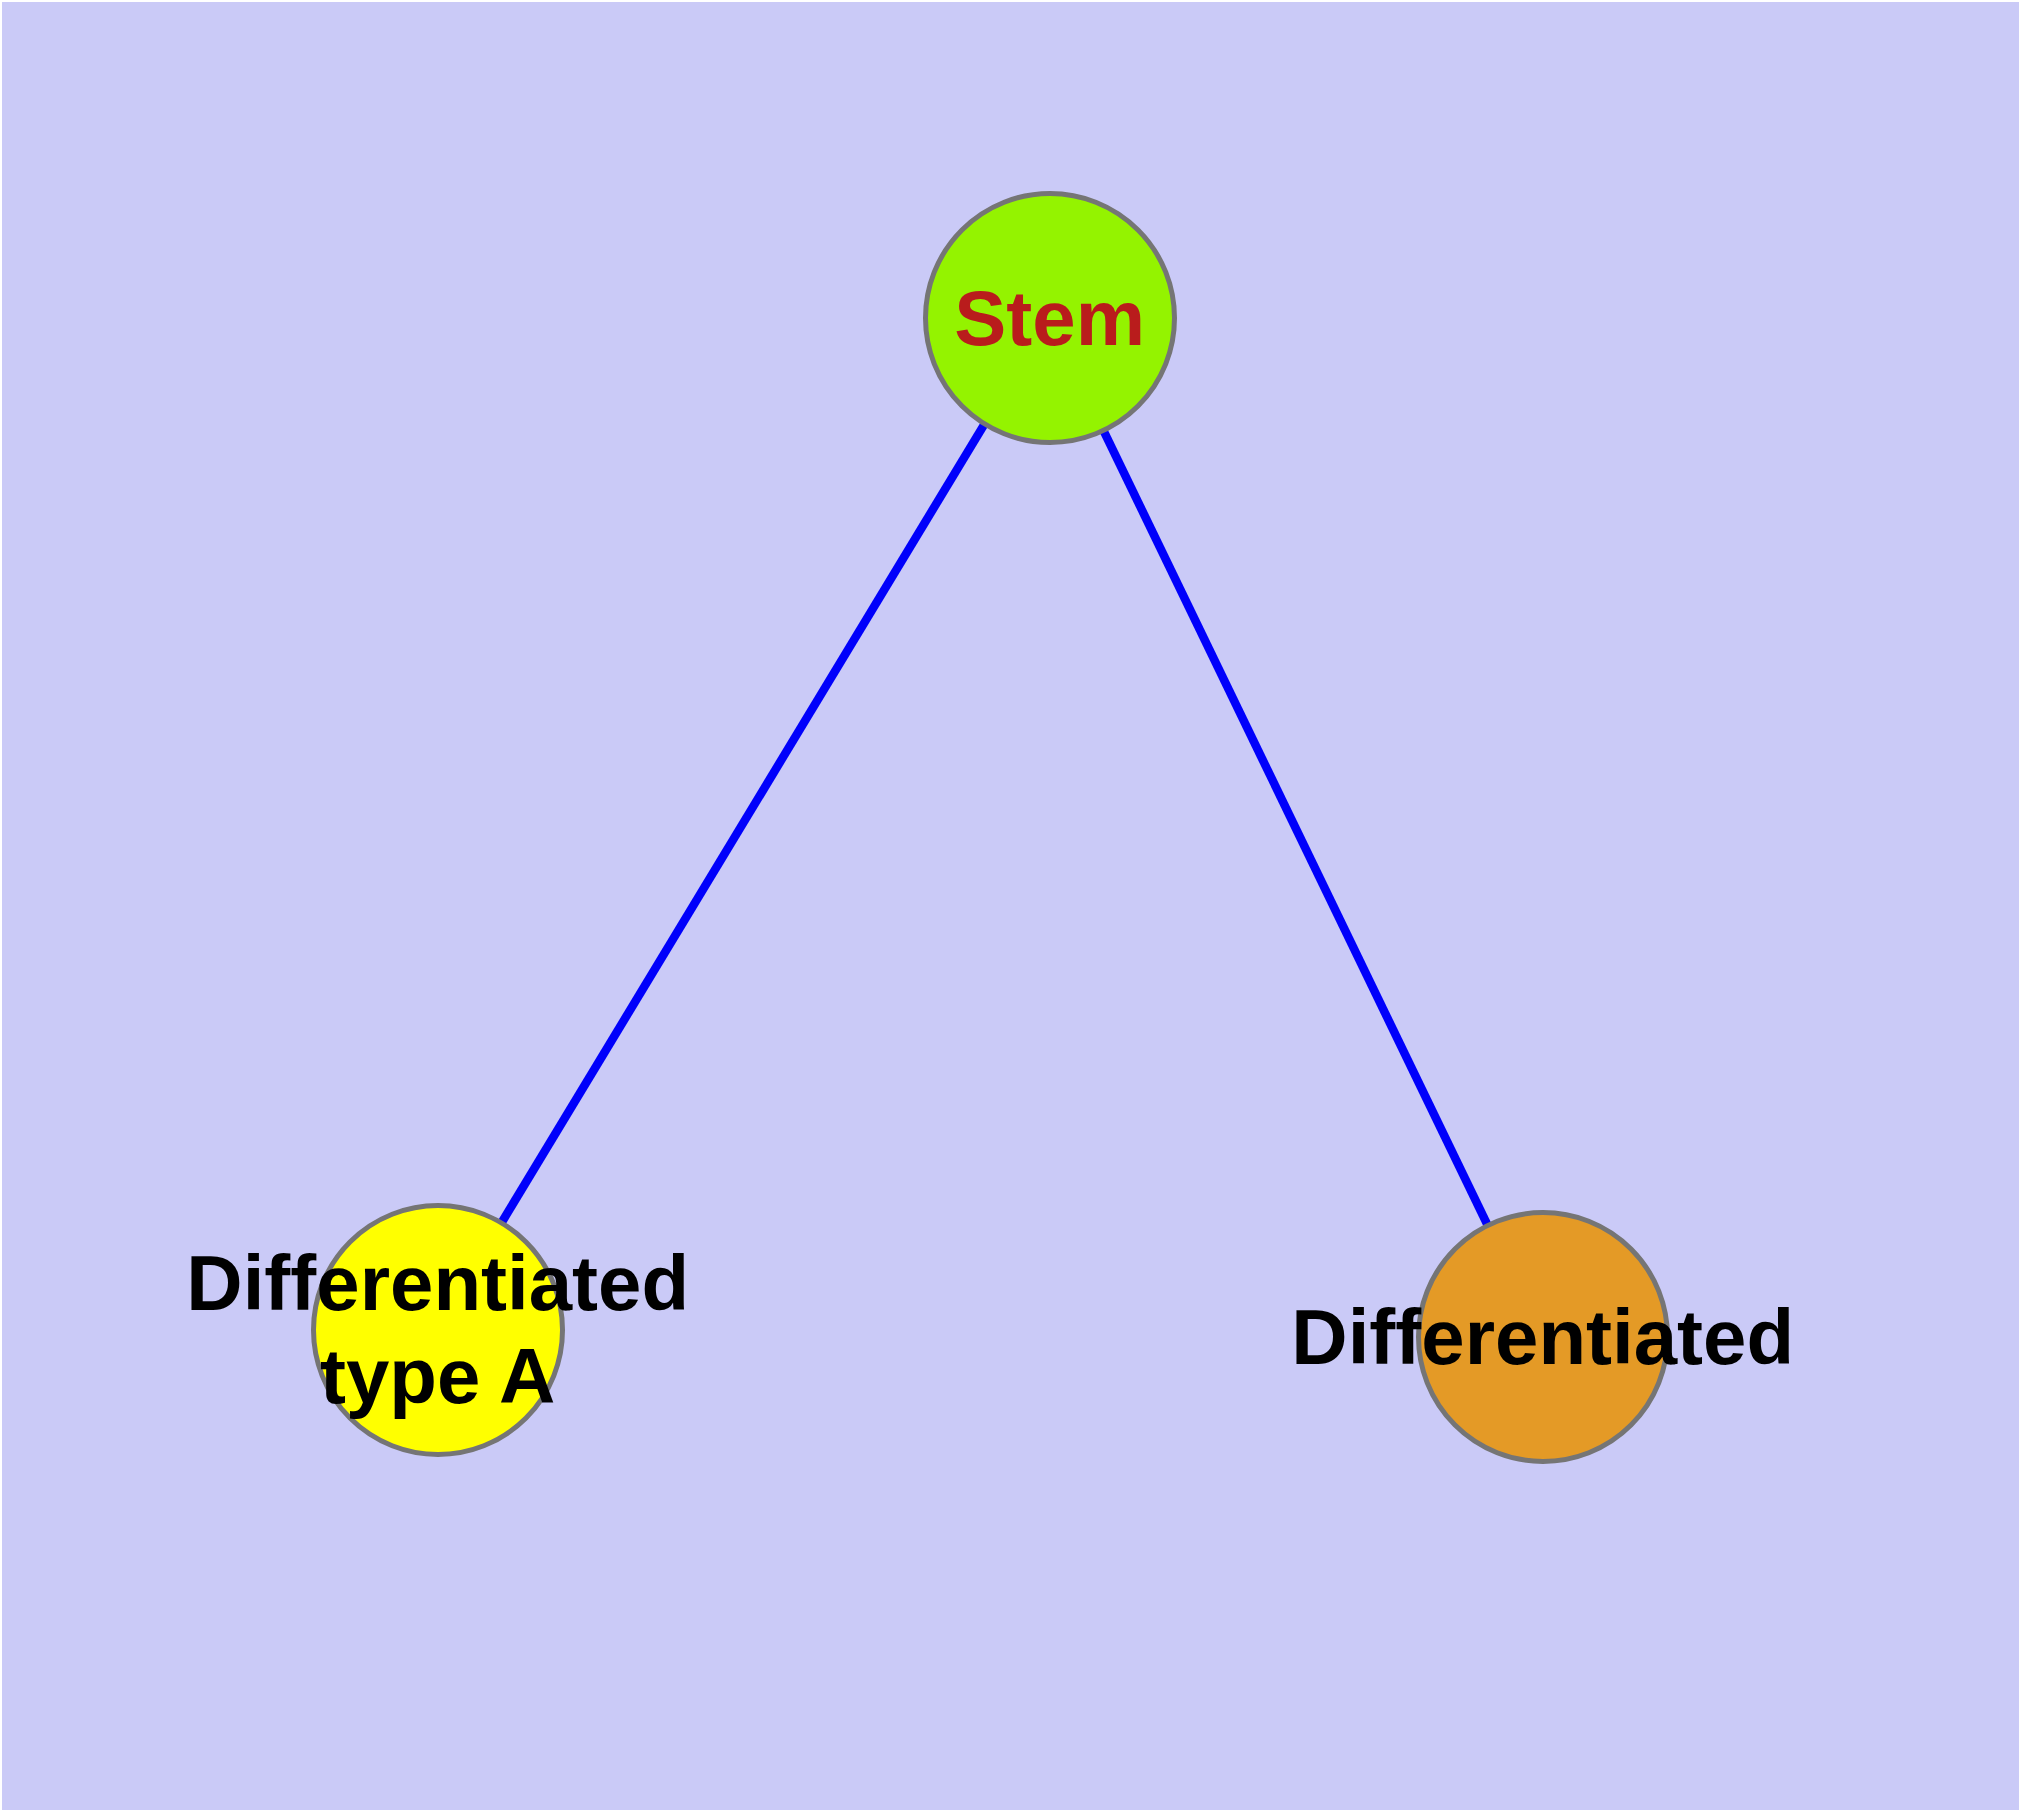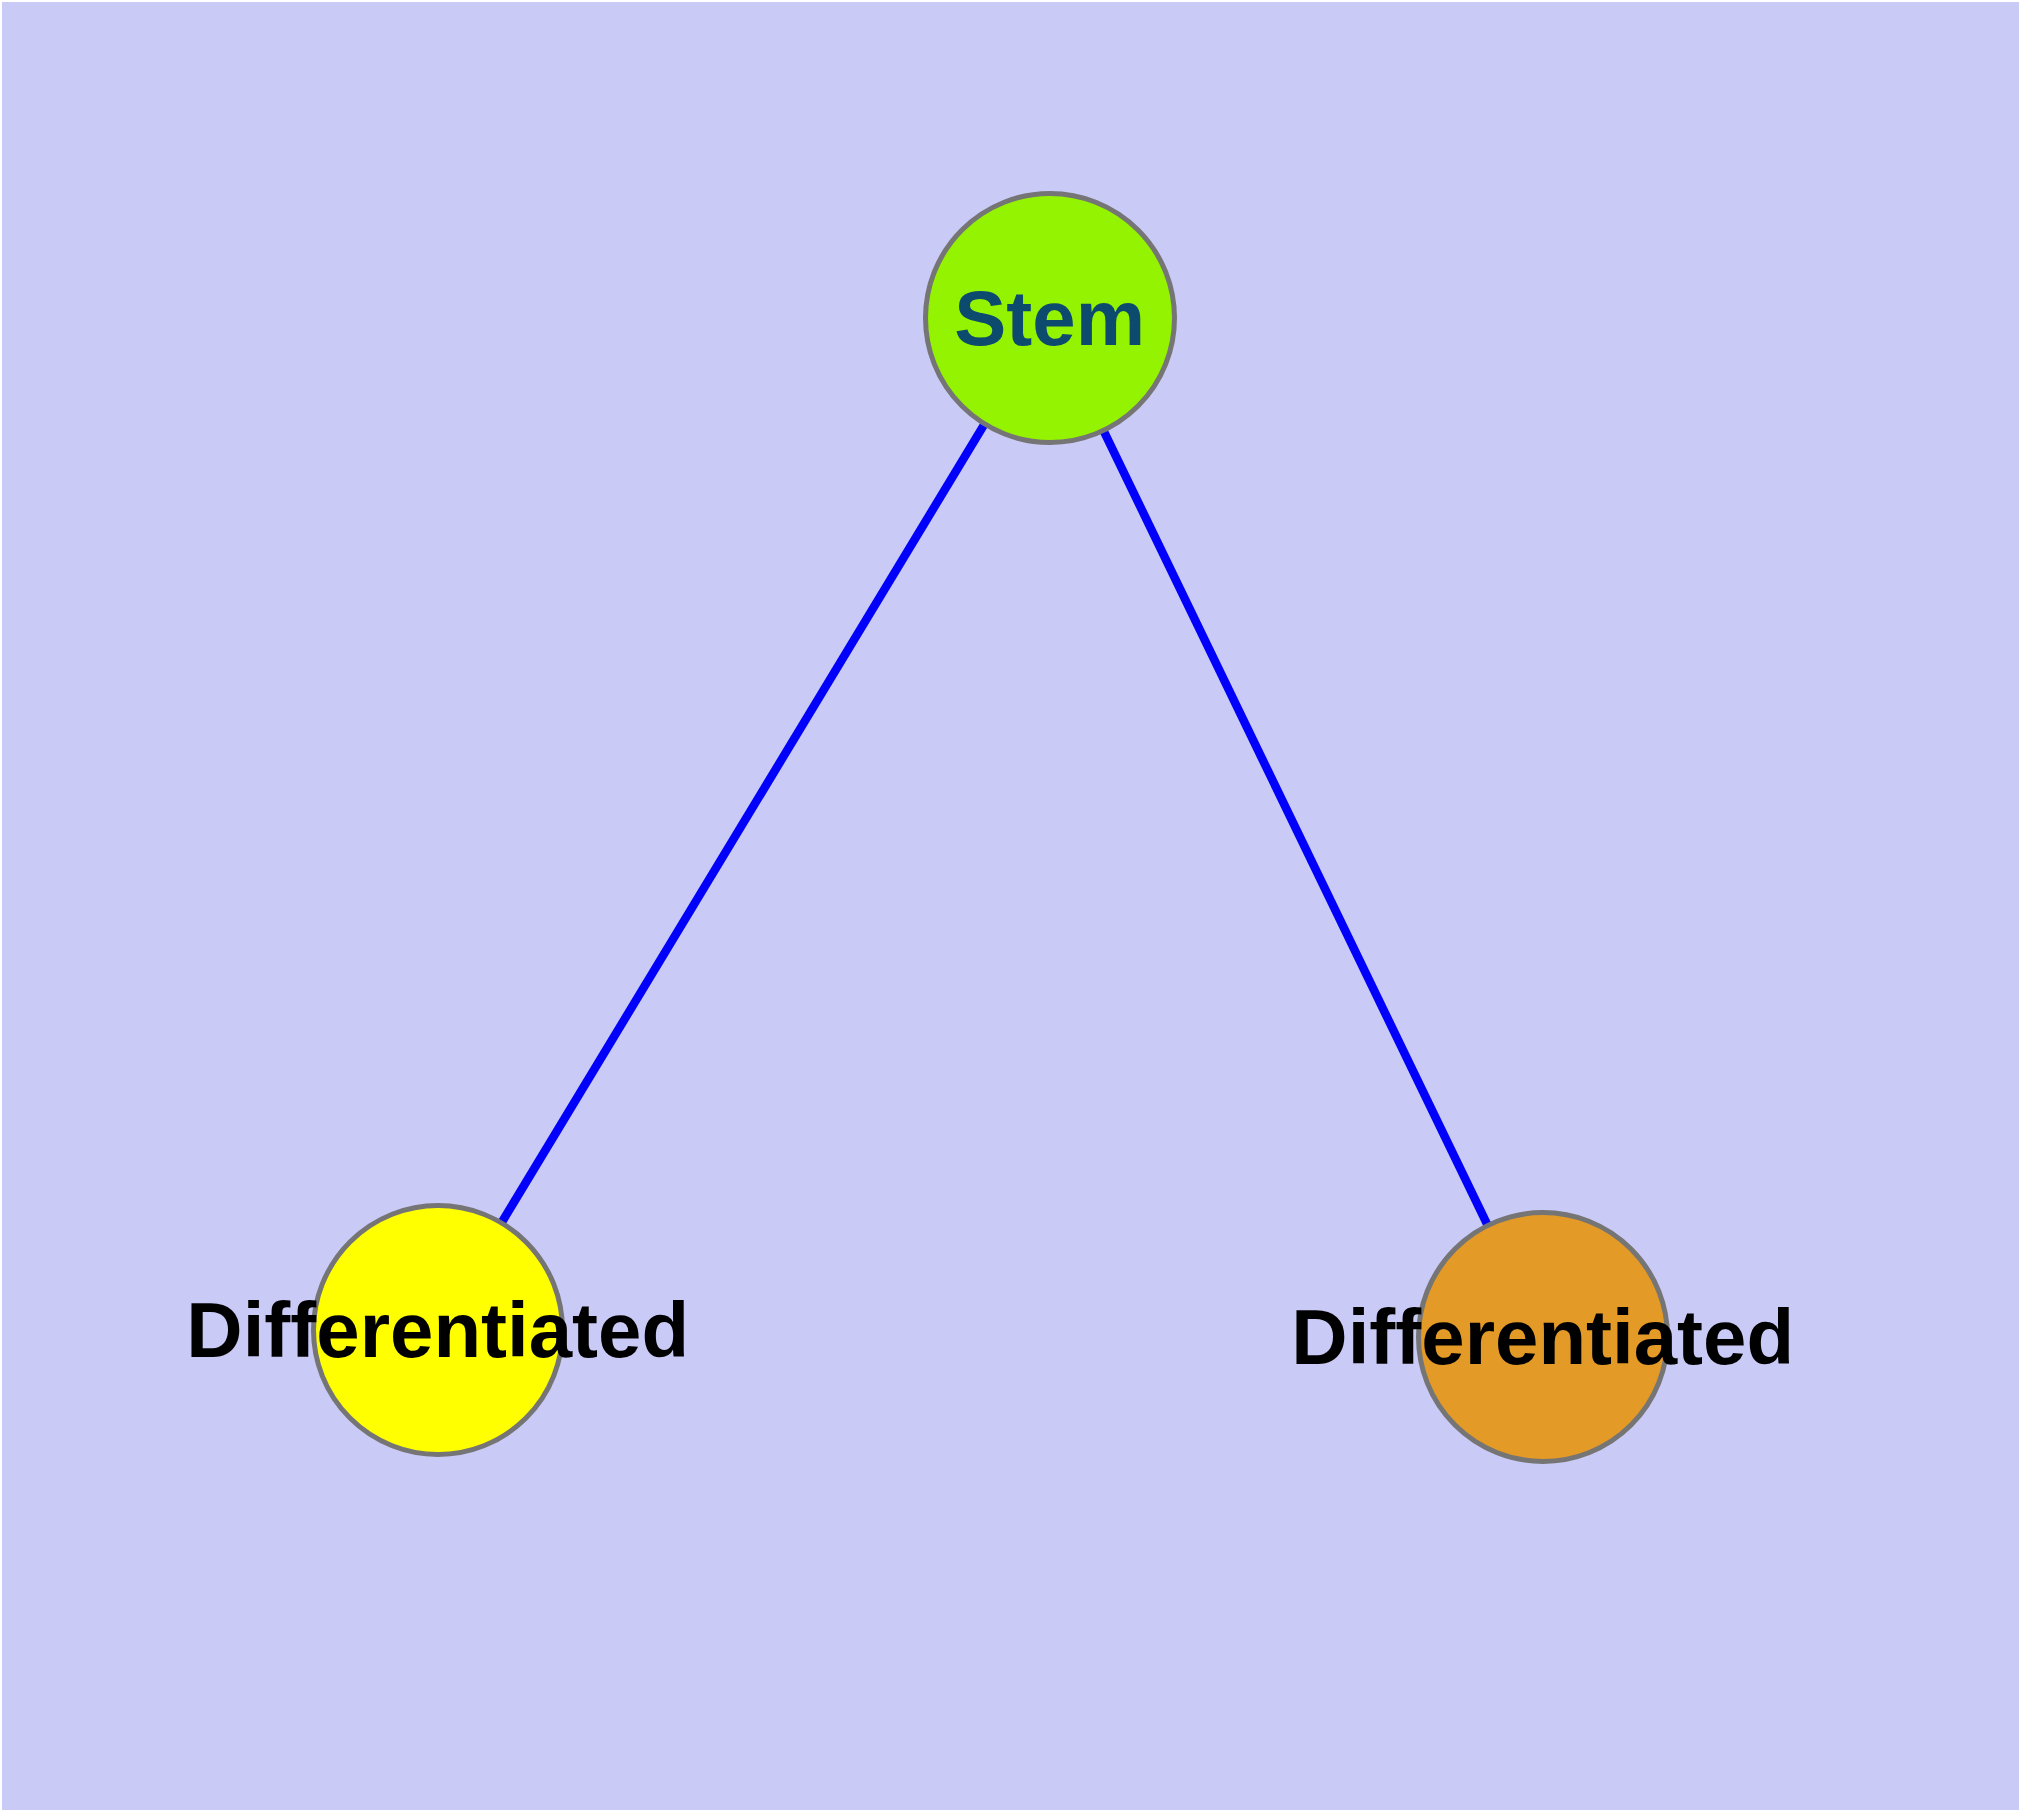--- a/index.html
+++ b/index.html
@@ -58,24 +58,25 @@
       <line stroke-width="10" x1="1237" y1="373" x2="515" y2="1567" stroke="#0000FB"></line>
       <line stroke-width="10" x1="1237" y1="373" x2="1818" y2="1575" stroke="#0000FB"></line>
     </svg>
 
     <div class="node node-stem" style="background-color: rgb(148, 243, 0); border-color: rgb(117, 117, 117);"></div>
 
     <div class="node node-a" style="background-color: rgb(255, 255, 0); border-color: rgb(117, 117, 117);"></div>
 
     <div class="node node-b" style="background-color: rgb(228, 154, 38); border-color: rgb(117, 117, 117);"></div>
 
-    <div class="node-label label-stem" style="color: #0c4a6e;">Stem</div>
+    <div class="node-label label-stem" style="color: #b91c1c;">Stem</div>
 
     <div class="node-label label-a" style="color: rgb(0, 0, 0);">
       <div>Differentiated</div>
+      <div>type A</div>
     </div>
 
     <div class="node-label label-b" style="color: rgb(0, 0, 0);">
       <div>Differentiated</div>
     </div>
 
   </div>
 </div>
 
 

